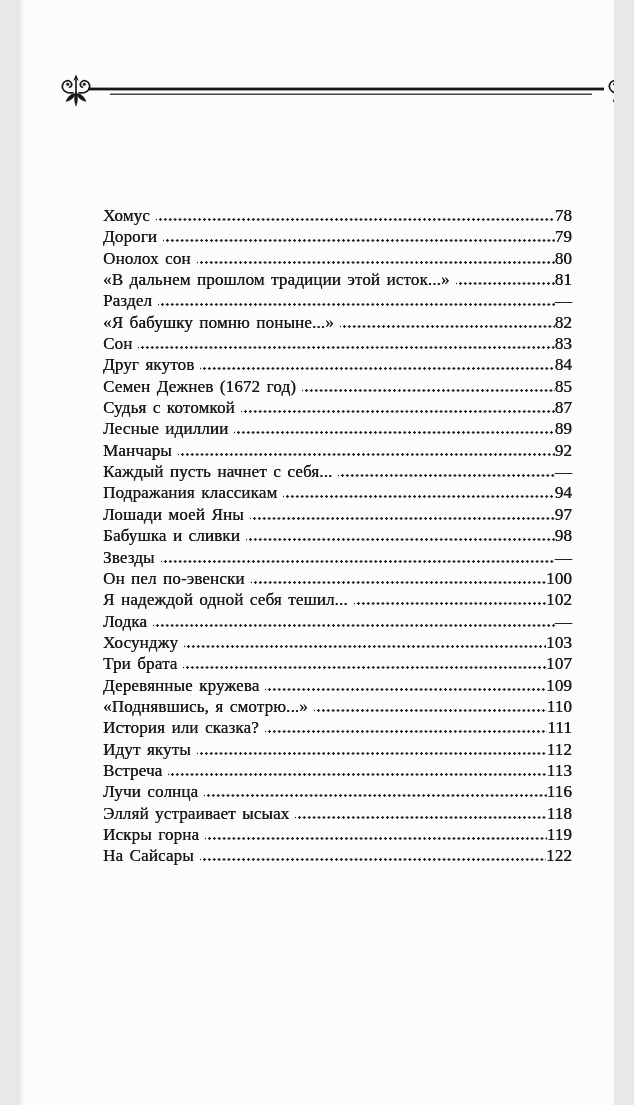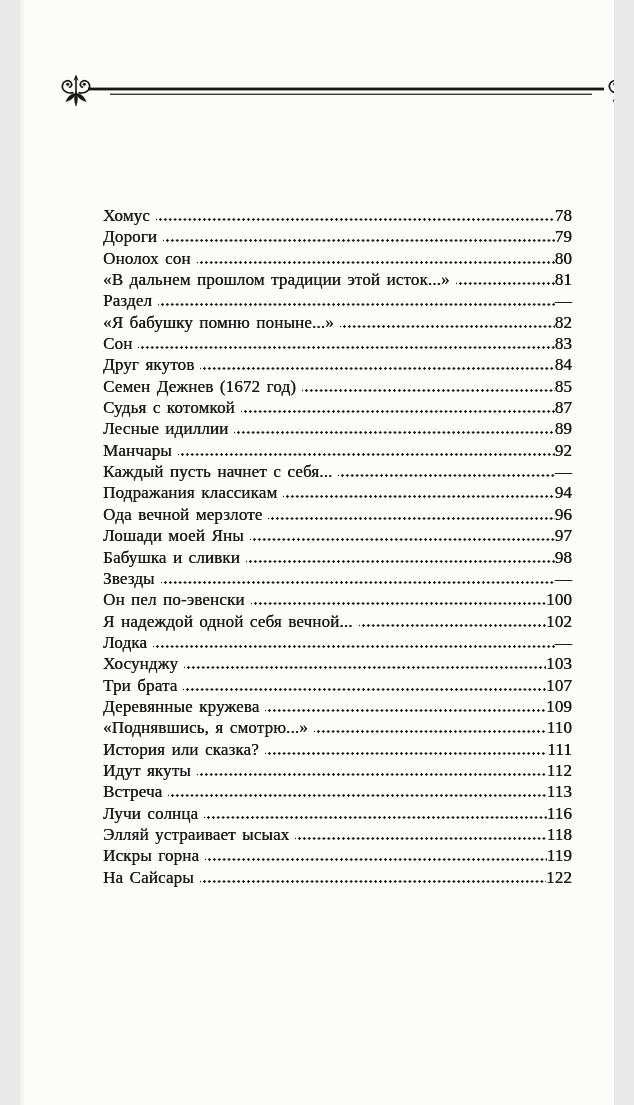--- a/index.html
+++ b/index.html
@@ -181,25 +181,20 @@
     <span class="leader"></span>
     <span class="num">—</span>
   </div>
 
   <div class="row">
     <span class="title">Подражания классикам</span>
     <span class="leader"></span>
     <span class="num">94</span>
   </div>
 
-  <div class="row">
-    <span class="title">Ода вечной мерзлоте</span>
-    <span class="leader"></span>
-    <span class="num">96</span>
-  </div>
 
   <div class="row">
     <span class="title">Лошади моей Яны</span>
     <span class="leader"></span>
     <span class="num">97</span>
   </div>
 
   <div class="row">
     <span class="title">Бабушка и сливки</span>
     <span class="leader"></span>
@@ -212,21 +207,21 @@
     <span class="num">—</span>
   </div>
 
   <div class="row">
     <span class="title">Он пел по-эвенски</span>
     <span class="leader"></span>
     <span class="num">100</span>
   </div>
 
   <div class="row">
-    <span class="title">Я надеждой одной себя вечной...</span>
+    <span class="title">Я надеждой одной себя тешил...</span>
     <span class="leader"></span>
     <span class="num">102</span>
   </div>
 
   <div class="row">
     <span class="title">Лодка</span>
     <span class="leader"></span>
     <span class="num">—</span>
   </div>
 

